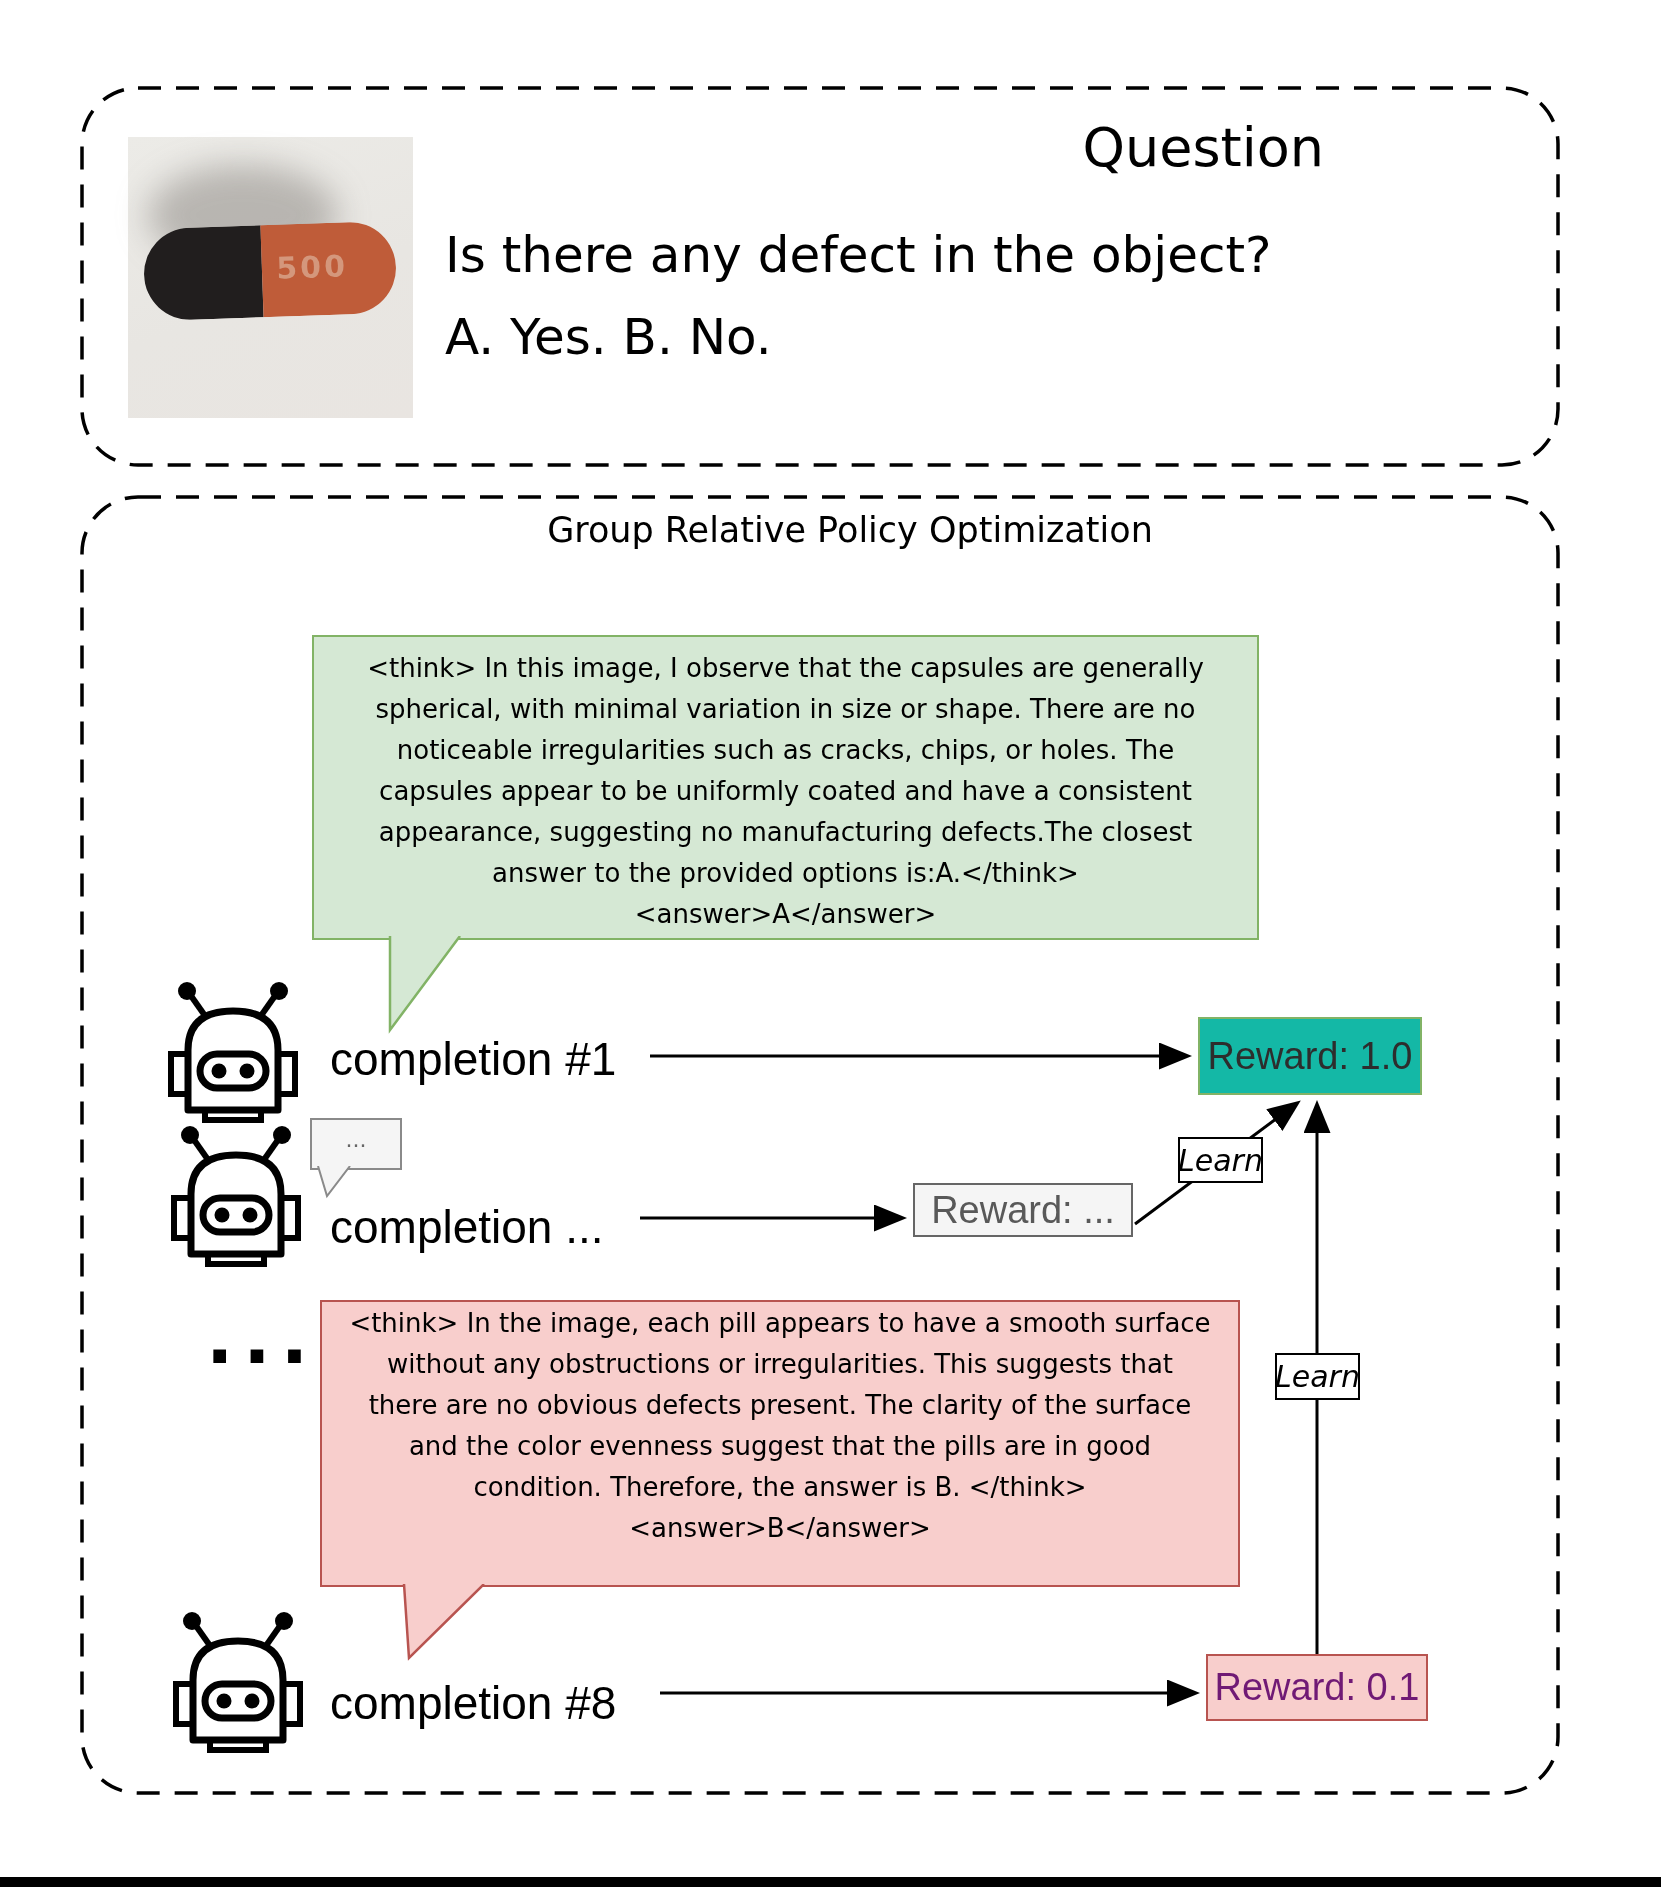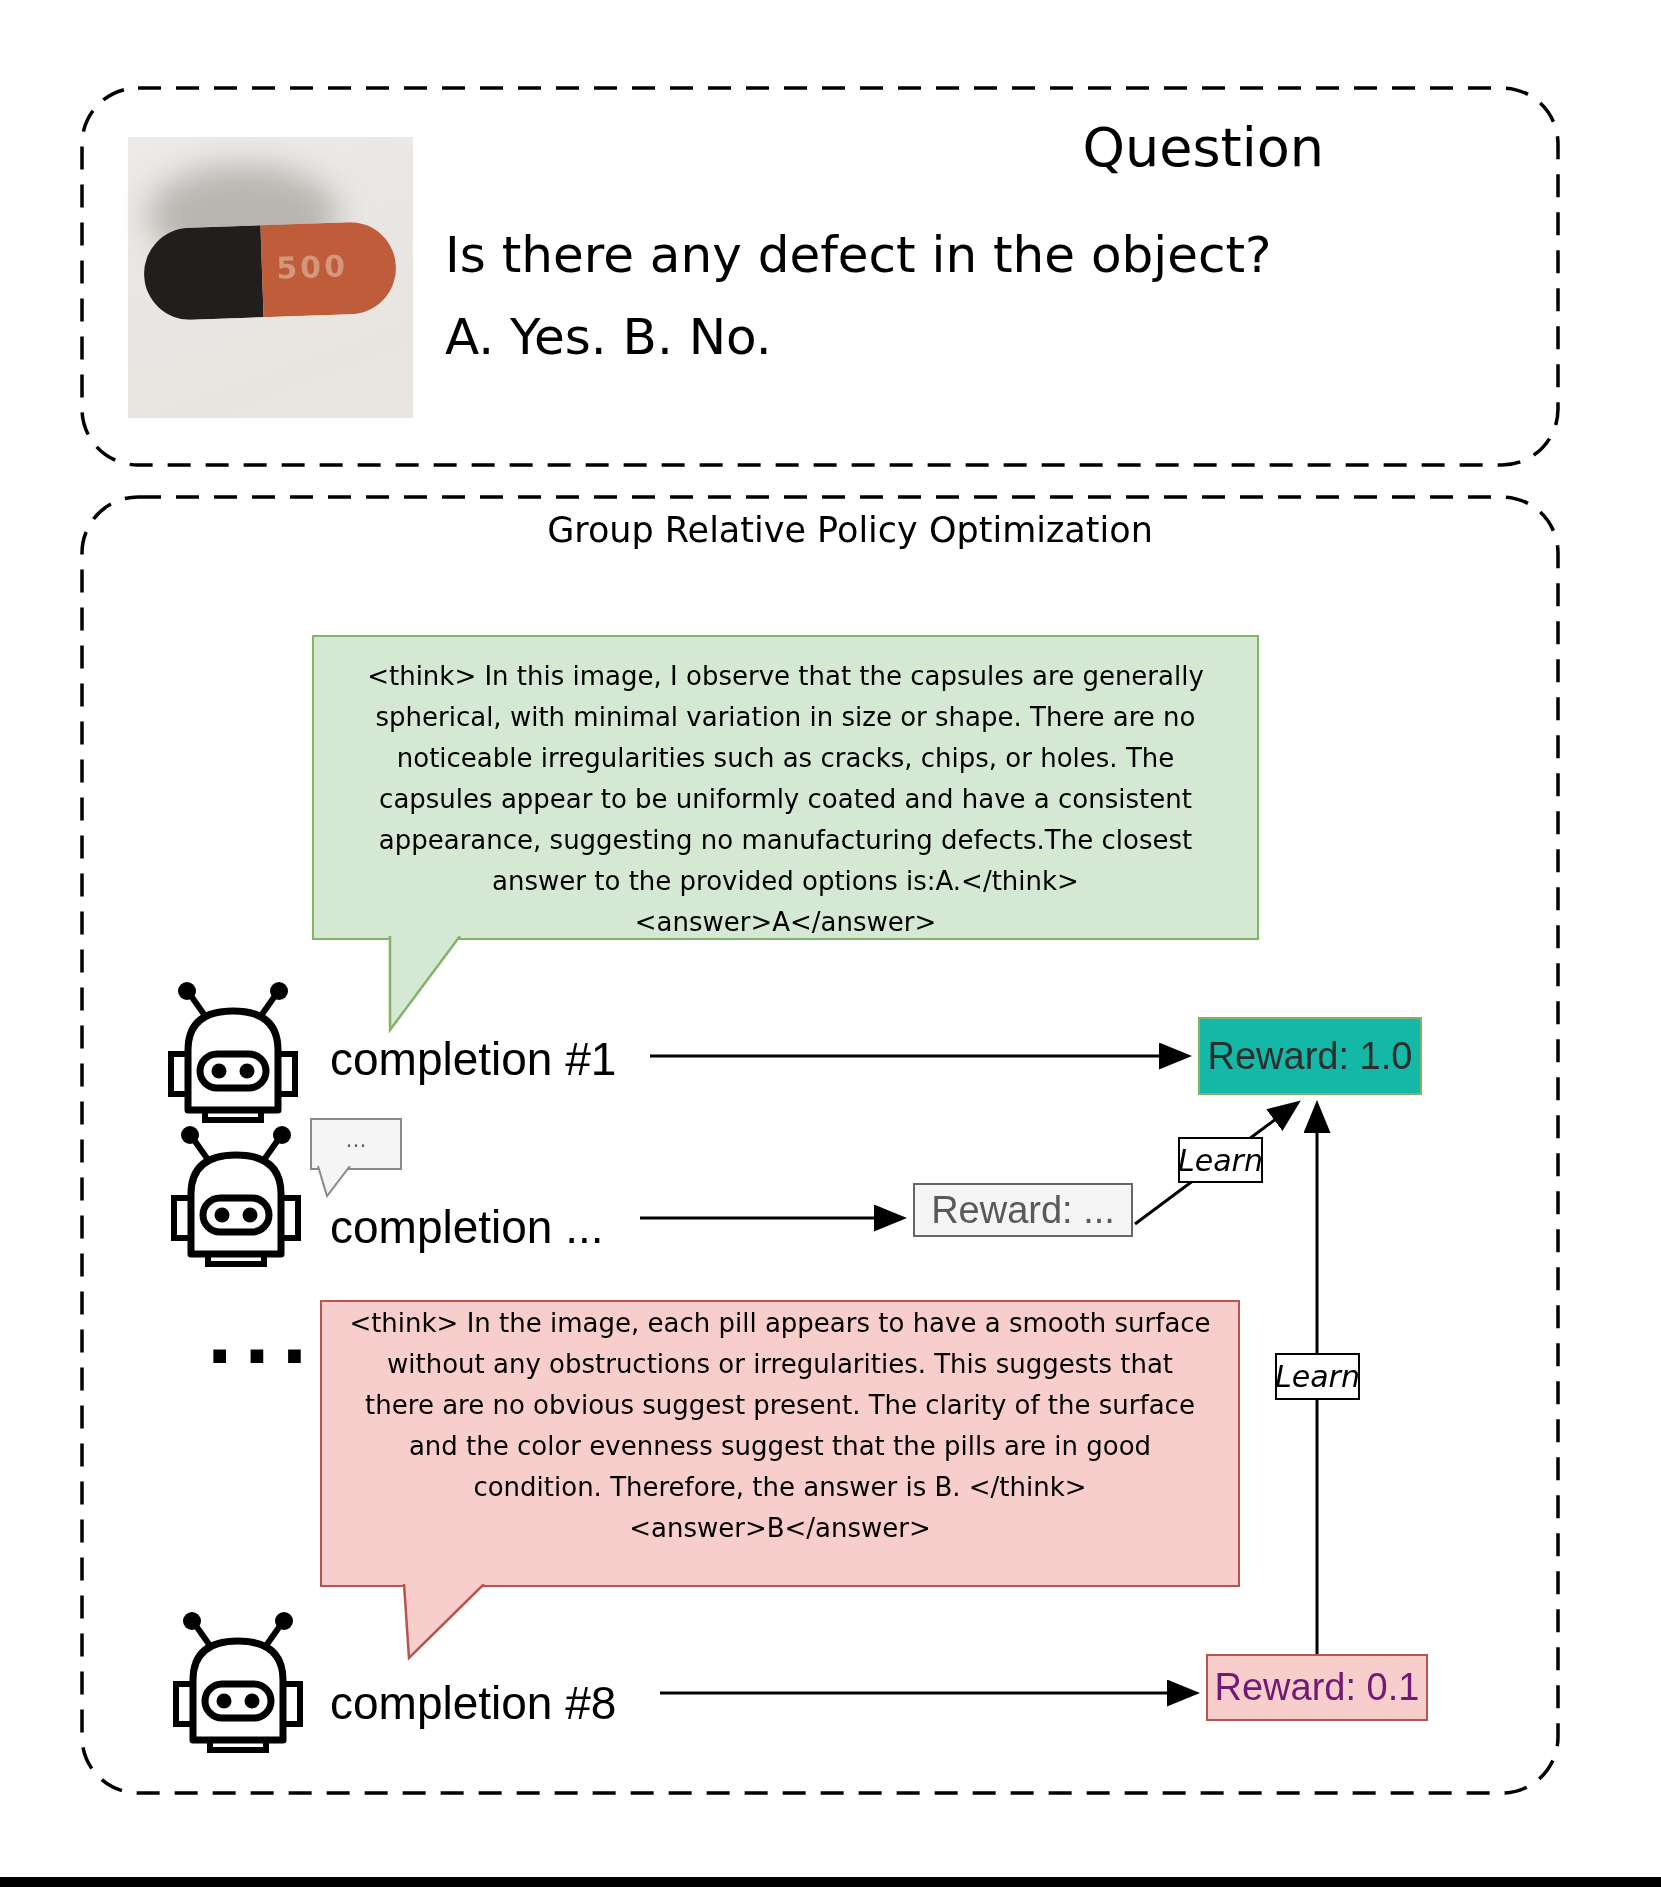--- a/index.html
+++ b/index.html
@@ -21,21 +21,21 @@
            overflow:hidden;transform:rotate(-2deg);display:flex;}
   .cap-black{width:47%;height:100%;background:#211e1e;}
   .cap-orange{width:53%;height:100%;background:#bf5c39;position:relative;}
   .cap-imprint{position:absolute;left:14px;top:26px;color:#d4977c;
                font-size:30px;font-weight:bold;letter-spacing:3px;}
   
   .grpo-title{left:200px;top:510px;width:1300px;text-align:center;
               font-size:35px;color:#000;}
   .bubble{box-sizing:border-box;text-align:center;}
   .bubble-green{left:312px;top:635px;width:947px;height:305px;
-                background:#d5e8d4;border:2.5px solid #82b366;padding-top:19px;}
+                background:#d5e8d4;border:2.5px solid #82b366;padding-top:11px;}
   .bubble-red{left:320px;top:1300px;width:920px;height:287px;
               background:#f8cecc;border:2.5px solid #b85450;padding-top:1px;}
   .bubble-line{font-size:26px;line-height:41px;color:#000;white-space:nowrap;}
   .mini-bubble{left:310px;top:1118px;width:92px;height:52px;background:#f5f5f5;
                border:2px solid #8a8a8a;box-sizing:border-box;text-align:center;
                font-size:22px;color:#666;line-height:40px;}
   .completion{font-family:"Liberation Sans",sans-serif;font-size:46px;
               color:#000;white-space:nowrap;}
   .comp-1{left:330px;top:1032px;}
   .comp-mid{left:330px;top:1200px;}
@@ -125,21 +125,21 @@
   <div class="bubble-line">answer to the provided options is:A.&lt;/think&gt;</div>
   <div class="bubble-line">&lt;answer&gt;A&lt;/answer&gt;</div>
 </div>
 <svg class="abs layer" style="left:388px;top:936px;" width="74" height="98">
   <path d="M 2 0 L 2 94 L 72 0" fill="#d5e8d4" stroke="#82b366" stroke-width="2.5"></path>
 </svg>
 
 <div class="abs layer bubble bubble-red">
   <div class="bubble-line">&lt;think&gt; In the image, each pill appears to have a smooth surface</div>
   <div class="bubble-line">without any obstructions or irregularities. This suggests that</div>
-  <div class="bubble-line">there are no obvious suggest present. The clarity of the surface</div>
+  <div class="bubble-line">there are no obvious defects present. The clarity of the surface</div>
   <div class="bubble-line">and the color evenness suggest that the pills are in good</div>
   <div class="bubble-line">condition. Therefore, the answer is B. &lt;/think&gt;</div>
   <div class="bubble-line">&lt;answer&gt;B&lt;/answer&gt;</div>
 </div>
 <svg class="abs layer" style="left:400px;top:1584px;" width="86" height="78">
   <path d="M 4 0 L 9 74 L 84 0" fill="#f8cecc" stroke="#b85450" stroke-width="2.5"></path>
 </svg>
 
 <div class="abs layer mini-bubble">...</div>
 <svg class="abs layer" style="left:316px;top:1166px;" width="38" height="34">

